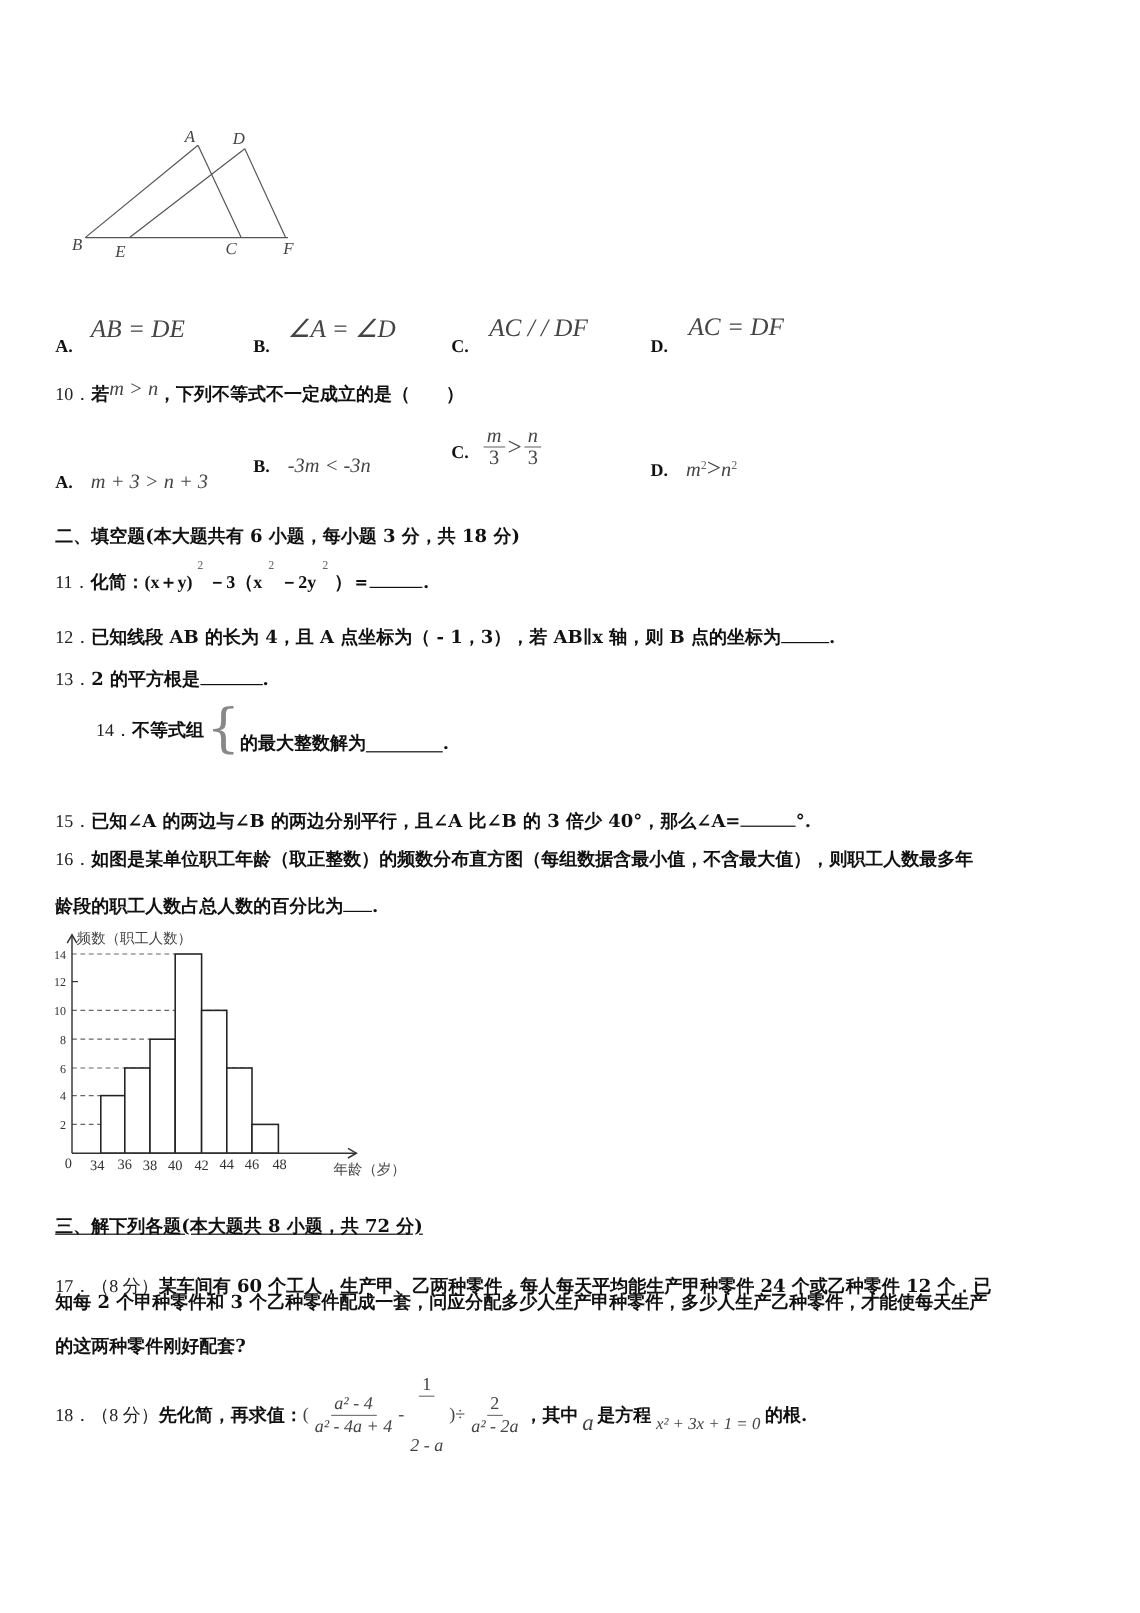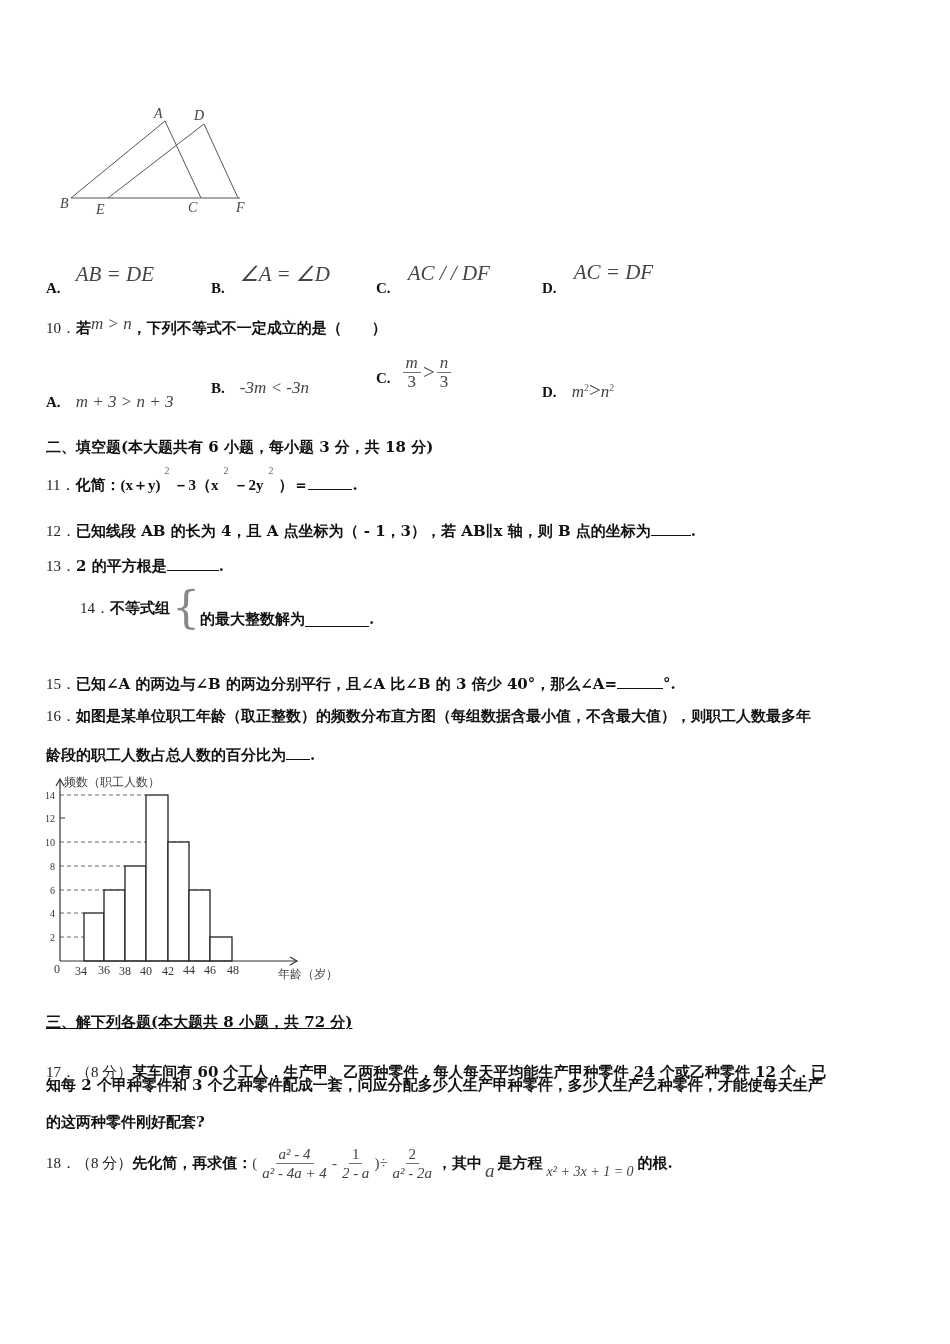--- a/index.html
+++ b/index.html
@@ -193,21 +193,21 @@
     <span class="qn">（8 分）</span>
     <span>先化简，再求值：</span>
   <span class="mathn" style="font-size:15px;">(</span>
   <span class="frac mathn" style="font-size:15px;font-style:italic;">
     <span class="num">a² - 4</span>
     <span class="den">a² - 4a + 4</span>
   </span>
   <span class="mathn" style="font-size:15px;">-</span>
   <span class="frac mathn" style="font-size:15px;">
     <span class="num">1</span>
-    <span class="den" style="font-style:italic;">2 - a</span>
+    <span class="den" style="font-style:italic;margin-top:32px;">2 - a</span>
   </span>
   <span class="mathn" style="font-size:15px;">)</span>
   <span class="mathn" style="font-size:15px;">÷</span>
   <span class="frac mathn" style="font-size:15px;">
     <span class="num">2</span>
     <span class="den" style="font-style:italic;">a² - 2a</span>
   </span>
   <span>，其中</span>
   <span class="math" style="font-size:19px;margin:14px 3px 0 3px;">a</span>
   <span>是方程</span>

